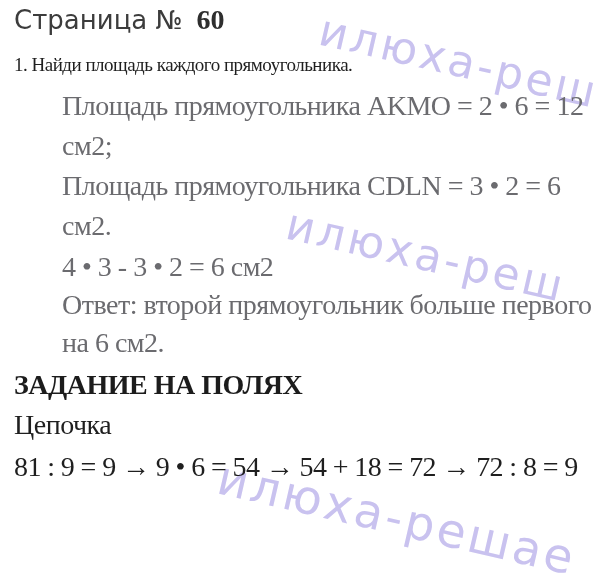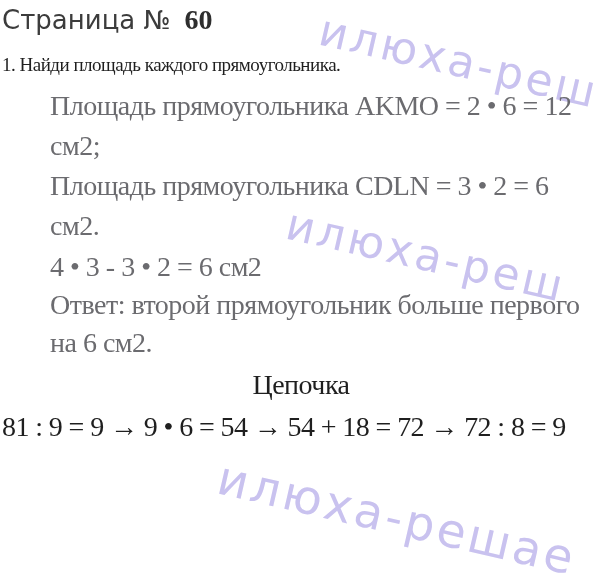--- a/index.html
+++ b/index.html
@@ -33,21 +33,21 @@
   .wm-middle { left: 293px; top: 198px; font-size: 44px; }
   .wm-bottom { left: 225px; top: 450px; font-size: 47px; }
 
   
   .content {
     position: absolute;
     left: 0; top: 0;
     width: 600px;
     height: 575px;
     z-index: 2;
-    padding: 2px 0 0 2px;
+    padding: 2px 0 0 14px;
     box-sizing: border-box;
   }
   .page-title {
     margin: 0 0 12px 0;
     line-height: 32px;
     font-weight: 400;
   }
   .page-title .title-prefix {
     font-family: "DejaVu Sans", sans-serif;
     font-size: 26px;
@@ -91,21 +91,20 @@
     font-weight: 700;
     letter-spacing: -0.5px;
     color: #1c1c1c;
   }
   .margin-task-subheading {
     margin: 6px 0 0 0;
     font-size: 28px;
     line-height: 34px;
     letter-spacing: -0.5px;
     color: #1f1f1f;
-    text-align: center;
   }
   .chain-line {
     margin: 8px 0 0 0;
     font-size: 28px;
     line-height: 34px;
     letter-spacing: -0.6px;
     white-space: nowrap;
     color: #1f1f1f;
   }
 </style>
@@ -131,19 +130,20 @@
       <div class="answer-line">Площадь прямоугольника AKMO = 2 • 6 = 12 см2;</div>
       <div class="answer-line">Площадь прямоугольника CDLN = 3 • 2 = 6 см2.</div>
     </div>
 
 
     <div class="answers-block answers-block-2">
       <div class="answer-line">4 • 3 - 3 • 2 = 6 см2</div>
       <div class="answer-line">Ответ: второй прямоугольник больше первого на 6 см2.</div>
     </div>
 
+    <h2 class="margin-task-heading">ЗАДАНИЕ НА ПОЛЯХ</h2>
 
     <p class="margin-task-subheading">Цепочка</p>
 
     <p class="chain-line">81 : 9 = 9 → 9 • 6 = 54 → 54 + 18 = 72 → 72 : 8 = 9</p>
 
   </div>
 </div>
 
 </body></html>

